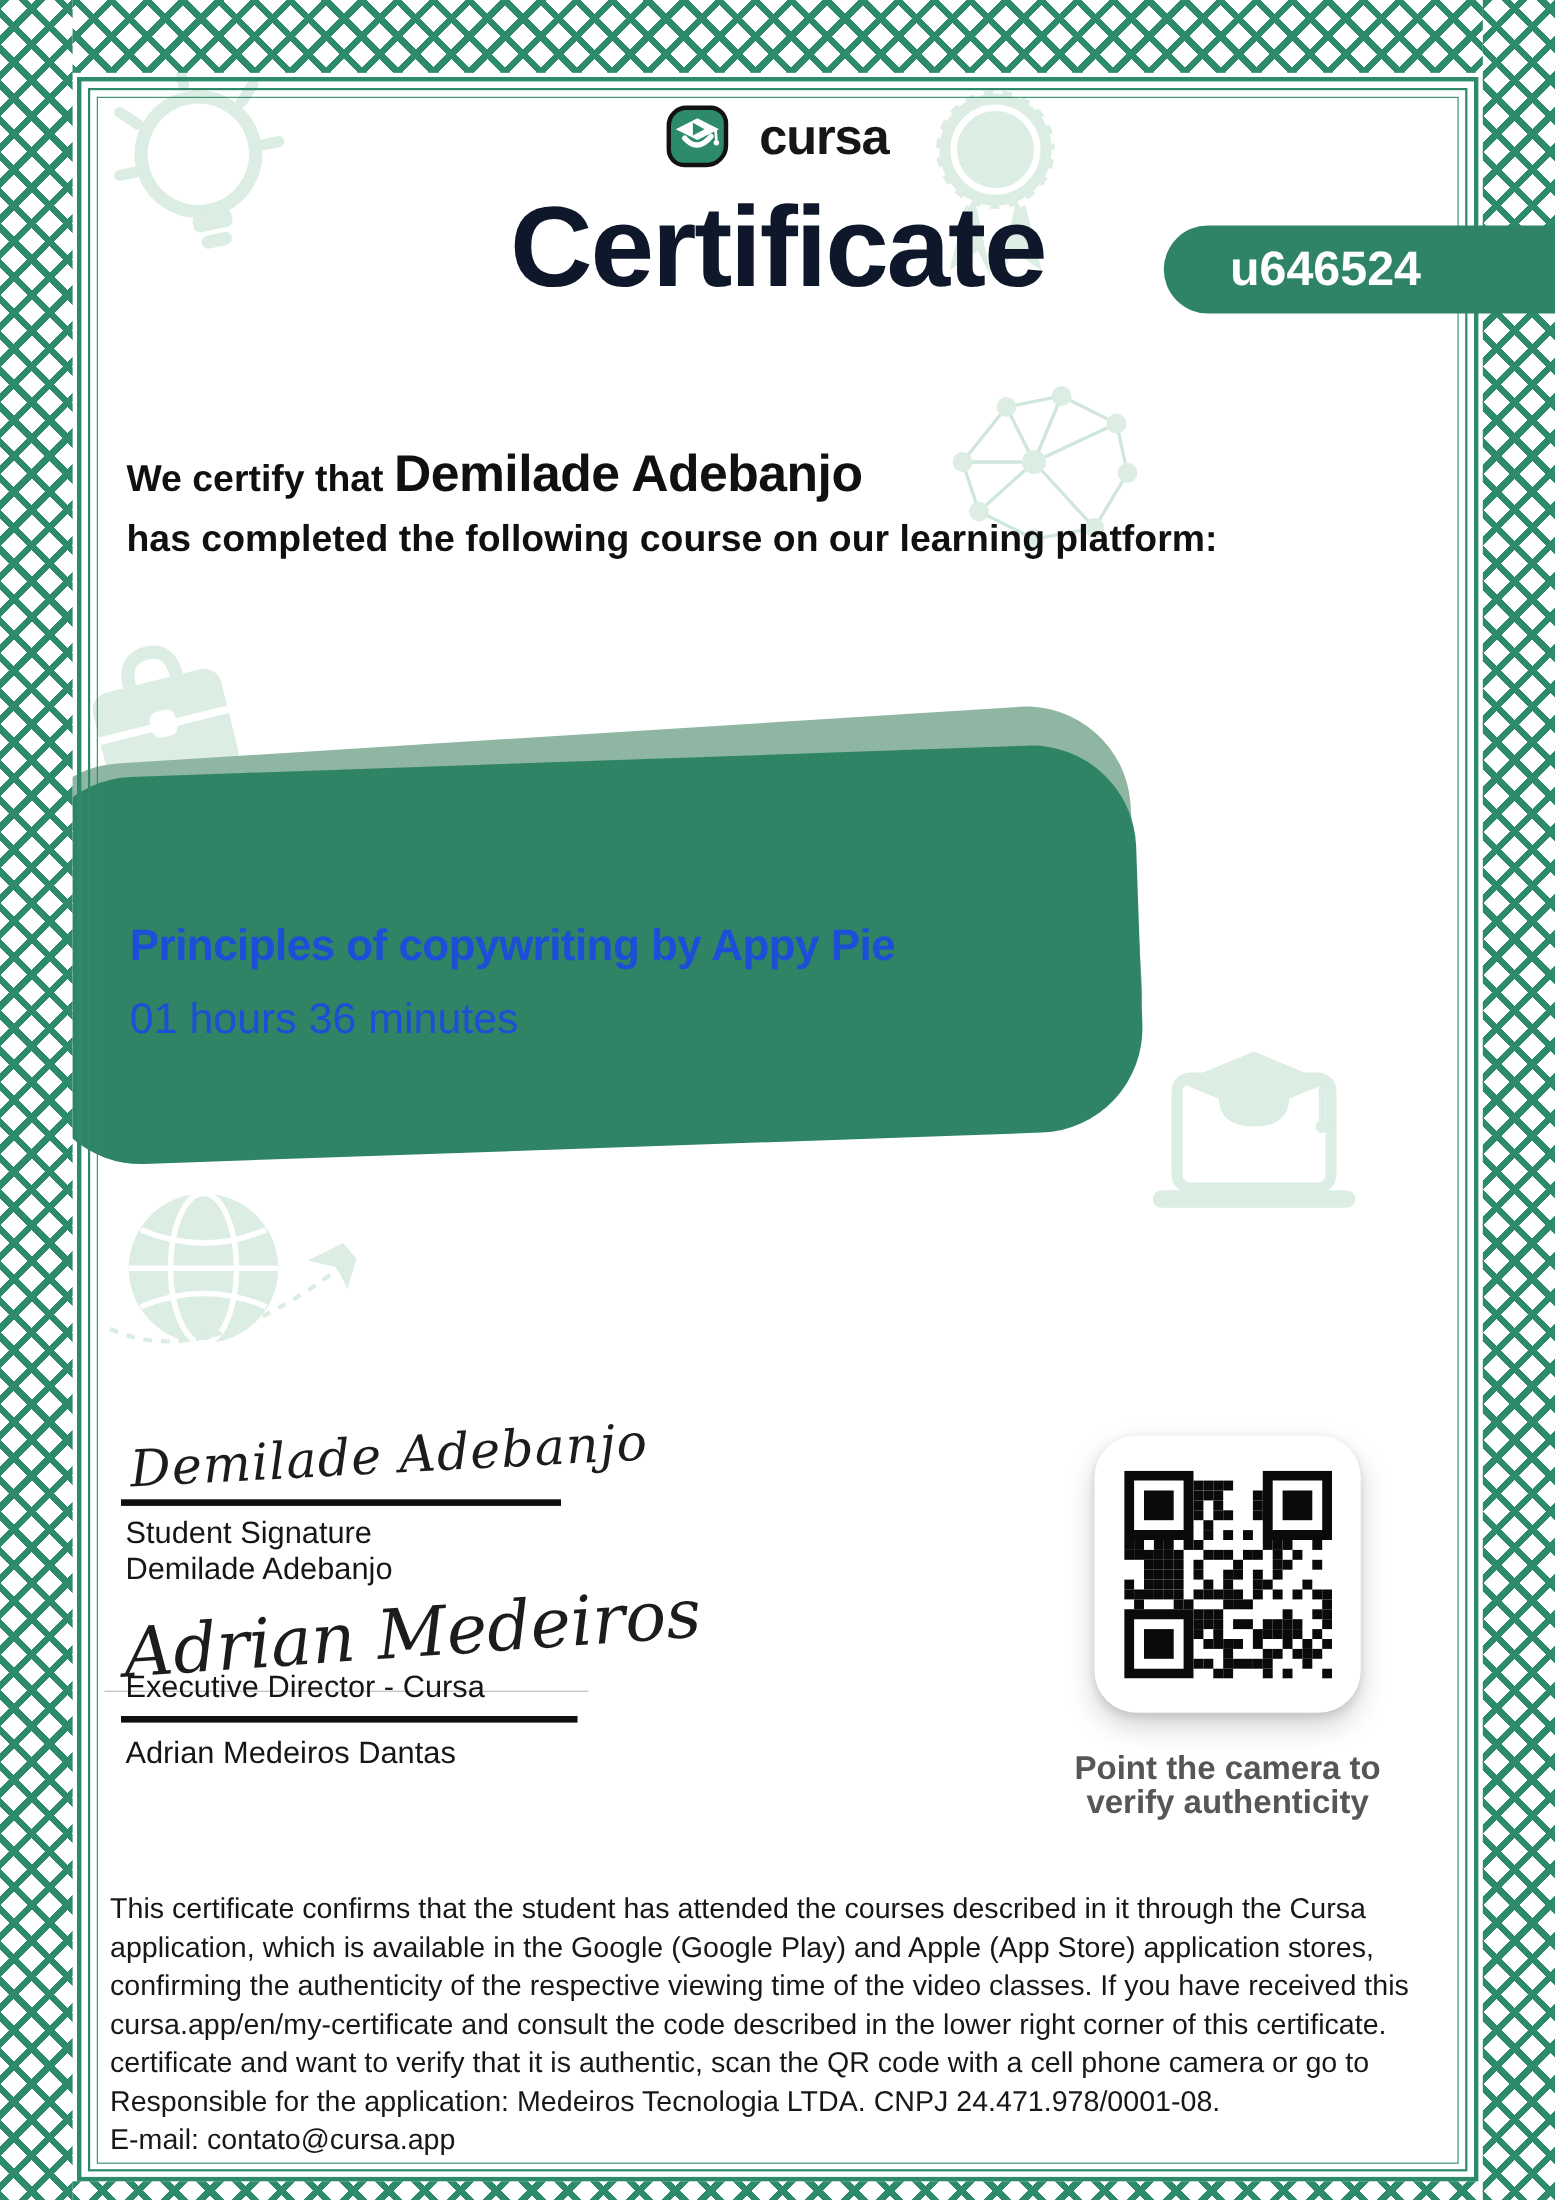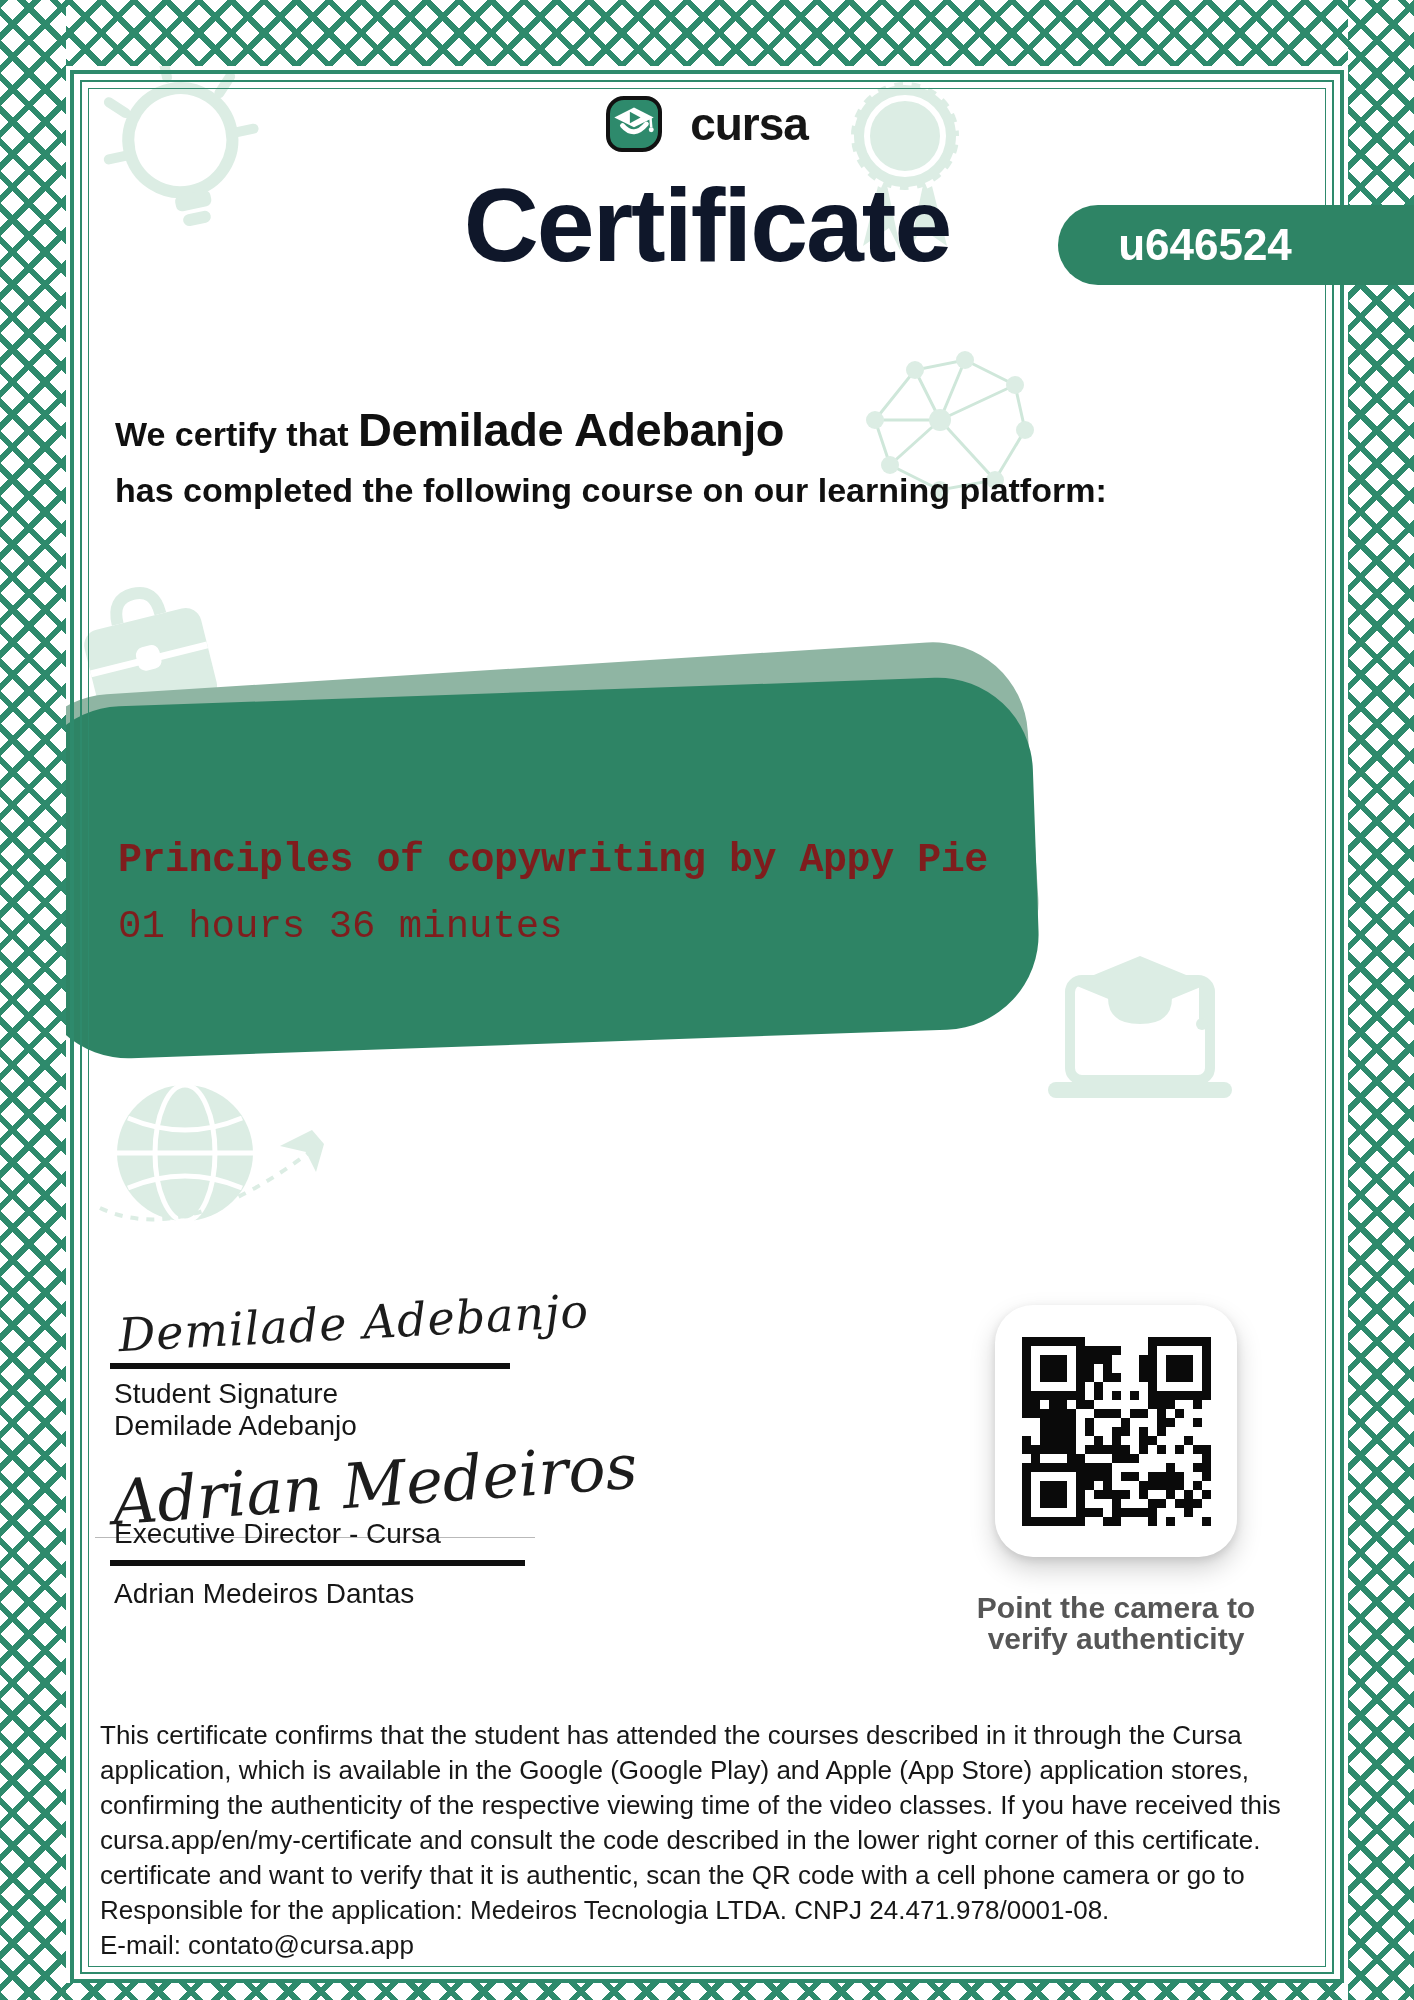--- a/index.html
+++ b/index.html
@@ -50,21 +50,21 @@
   .intro{position:absolute;z-index:4;left:115px;top:402px;color:#101010;}
   .intro .l1{font-size:34px;font-weight:700;}
   .intro .l1 .nm{font-size:47px;font-weight:700;letter-spacing:-0.5px;}
   .intro .l2{margin-top:14px;font-size:34px;font-weight:700;}
 
   
   .banner-sage{position:absolute;z-index:2;left:22px;top:668px;width:1012px;height:356px;
     background:var(--sage);border-radius:95px;transform:rotate(-3.6deg);}
   .banner-main{position:absolute;z-index:2;left:30px;top:692px;width:1006px;height:352px;
     background:var(--banner);border-radius:95px;transform:rotate(-2deg);}
-  .banner-text{position:absolute;z-index:4;left:118px;top:838px;color:#7f1d1d;font-family:Liberation Mono, monospace;}
+  .banner-text{position:absolute;z-index:4;left:118px;top:838px;color:#1d4ed8;}
   .banner-text .course{font-size:40px;font-weight:700;letter-spacing:-0.5px;}
   .banner-text .dur{margin-top:22px;font-size:39px;font-weight:400;}
 
   
   .sig{position:absolute;z-index:4;color:#161616;}
   .script{font-family:"DejaVu Serif", serif;font-style:italic;color:#1c1c1c;}
   .s1-script{left:118px;top:1296px;font-size:46px;transform:rotate(-3deg);letter-spacing:1px;}
   .sig-line{position:absolute;z-index:4;background:#0f0f0f;height:6px;}
   .s1-line{left:110px;top:1363px;width:400px;}
   .s1-role{left:114px;top:1378px;font-size:28px;}

